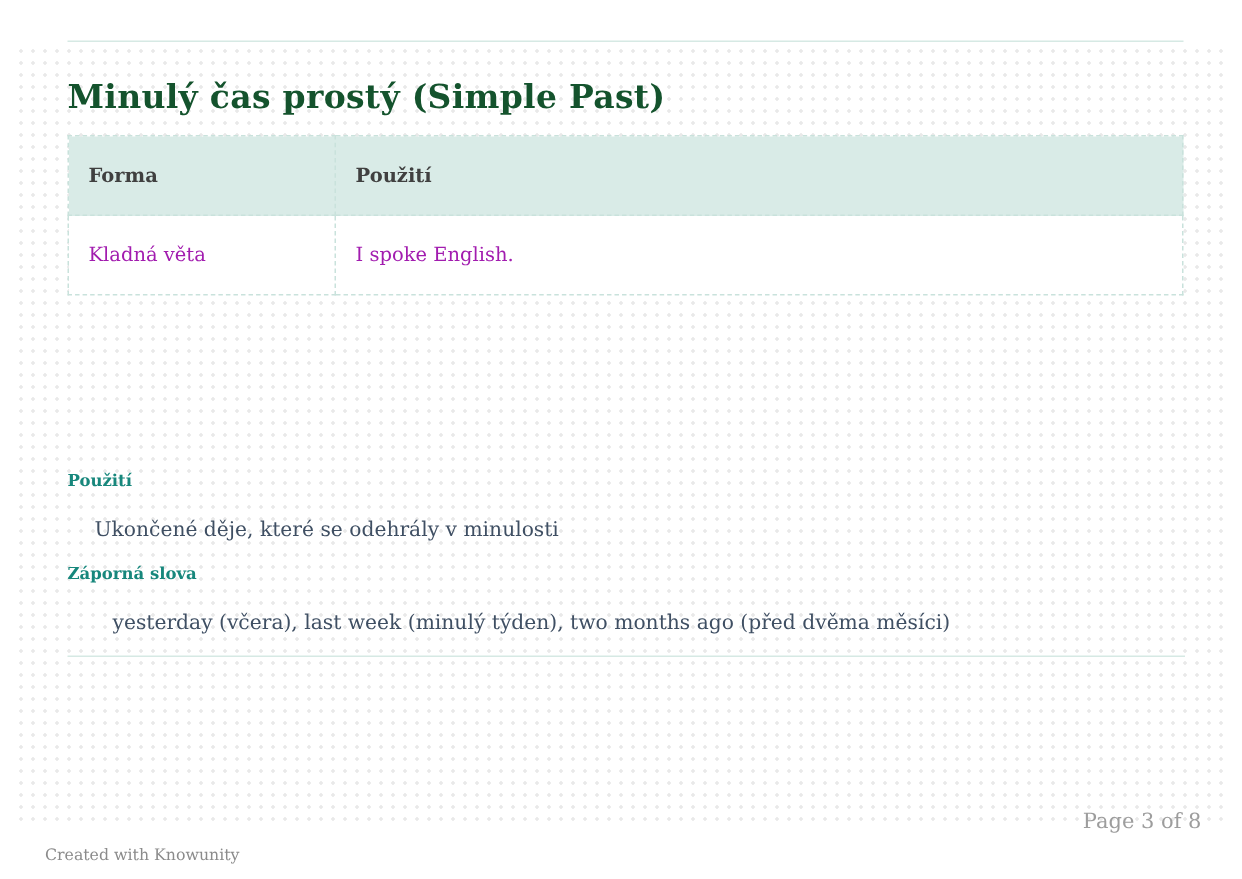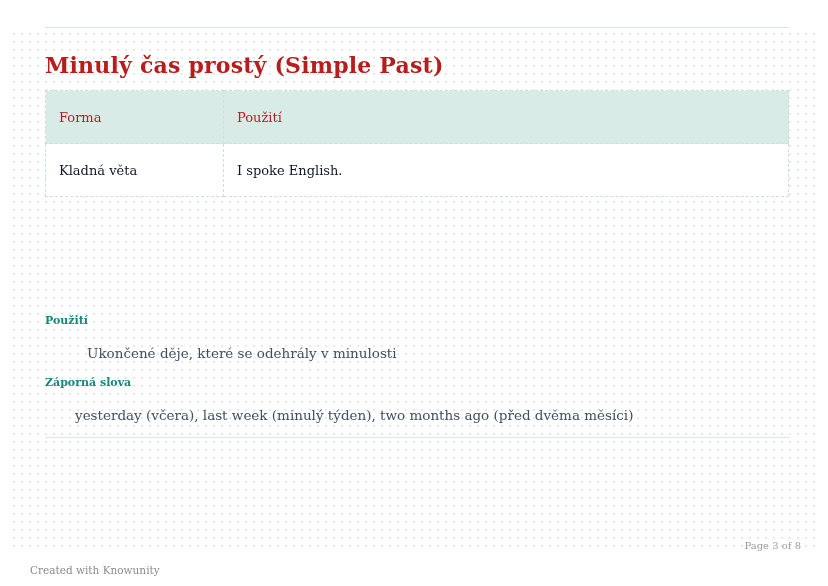--- a/index.html
+++ b/index.html
@@ -13,62 +13,62 @@
     background-size: 8px 8px;
     background-position: 2px 2px;
   }
 
   .hairline { position:absolute; height:1px; background:#d6e9e4; }
   .hairline.top { left:45px; top:27px; width:744px; }
   .hairline.bottom { left:45px; top:437px; width:745px; }
 
   .title {
     position:absolute; left:45px; top:52px;
-    font-size:22px; font-weight:bold; color:#b91c1c;
+    font-size:22px; font-weight:bold; color:#14532d;
     letter-spacing:0.2px;
   }
 
   table.grammar {
     position:absolute; left:45px; top:90px; width:743px;
     border-collapse:collapse; table-layout:fixed;
   }
   table.grammar td, table.grammar th {
     border:1px dashed #c9e2dc;
     height:53px; padding:0 0 0 13px;
     text-align:left; vertical-align:middle;
     font-size:13px;
   }
   table.grammar th {
-    background:#d9ebe7; color:#b91c1c; font-weight:normal;
+    background:#d9ebe7; color:#404040; font-weight:bold;
   }
-  table.grammar td { color:#0f172a; background:#ffffff; }
+  table.grammar td { color:#a21caf; background:#ffffff; }
   table.grammar tr.alt td { background:#f2f5f4; }
   .col-forma { width:178px; }
   .col-priklad { width:565px; }
 
   .sec-heading {
     position:absolute; left:45px;
     font-size:11px; font-weight:bold; color:#17877c;
   }
   .sec-text {
     position:absolute; left:63px;
     font-size:13.5px; color:#3f4f63;
   }
   .sec-heading.h1 { top:314px; }
-  .sec-text.t1   { top:345px;margin-left:24px; }
+  .sec-text.t1   { top:345px; }
   .sec-heading.h2 { top:376px; }
   .sec-text.t2   { top:407px;margin-left:12px; }
 
   .footer-left {
     position:absolute; left:30px; top:564px;
     font-size:10.5px; font-weight:normal; color:#8b8b8b;
   }
   .footer-right {
     position:absolute; right:27px; top:540px;
-    font-size:10px; color:#9d9d9d;
+    font-size:14px; color:#9d9d9d;
   }
 </style>
 </head>
 <body>
 
 <div class="dots"></div>
 <div class="hairline top"></div>
 
 <h1 class="title">Minulý čas prostý (Simple Past)</h1>
 

